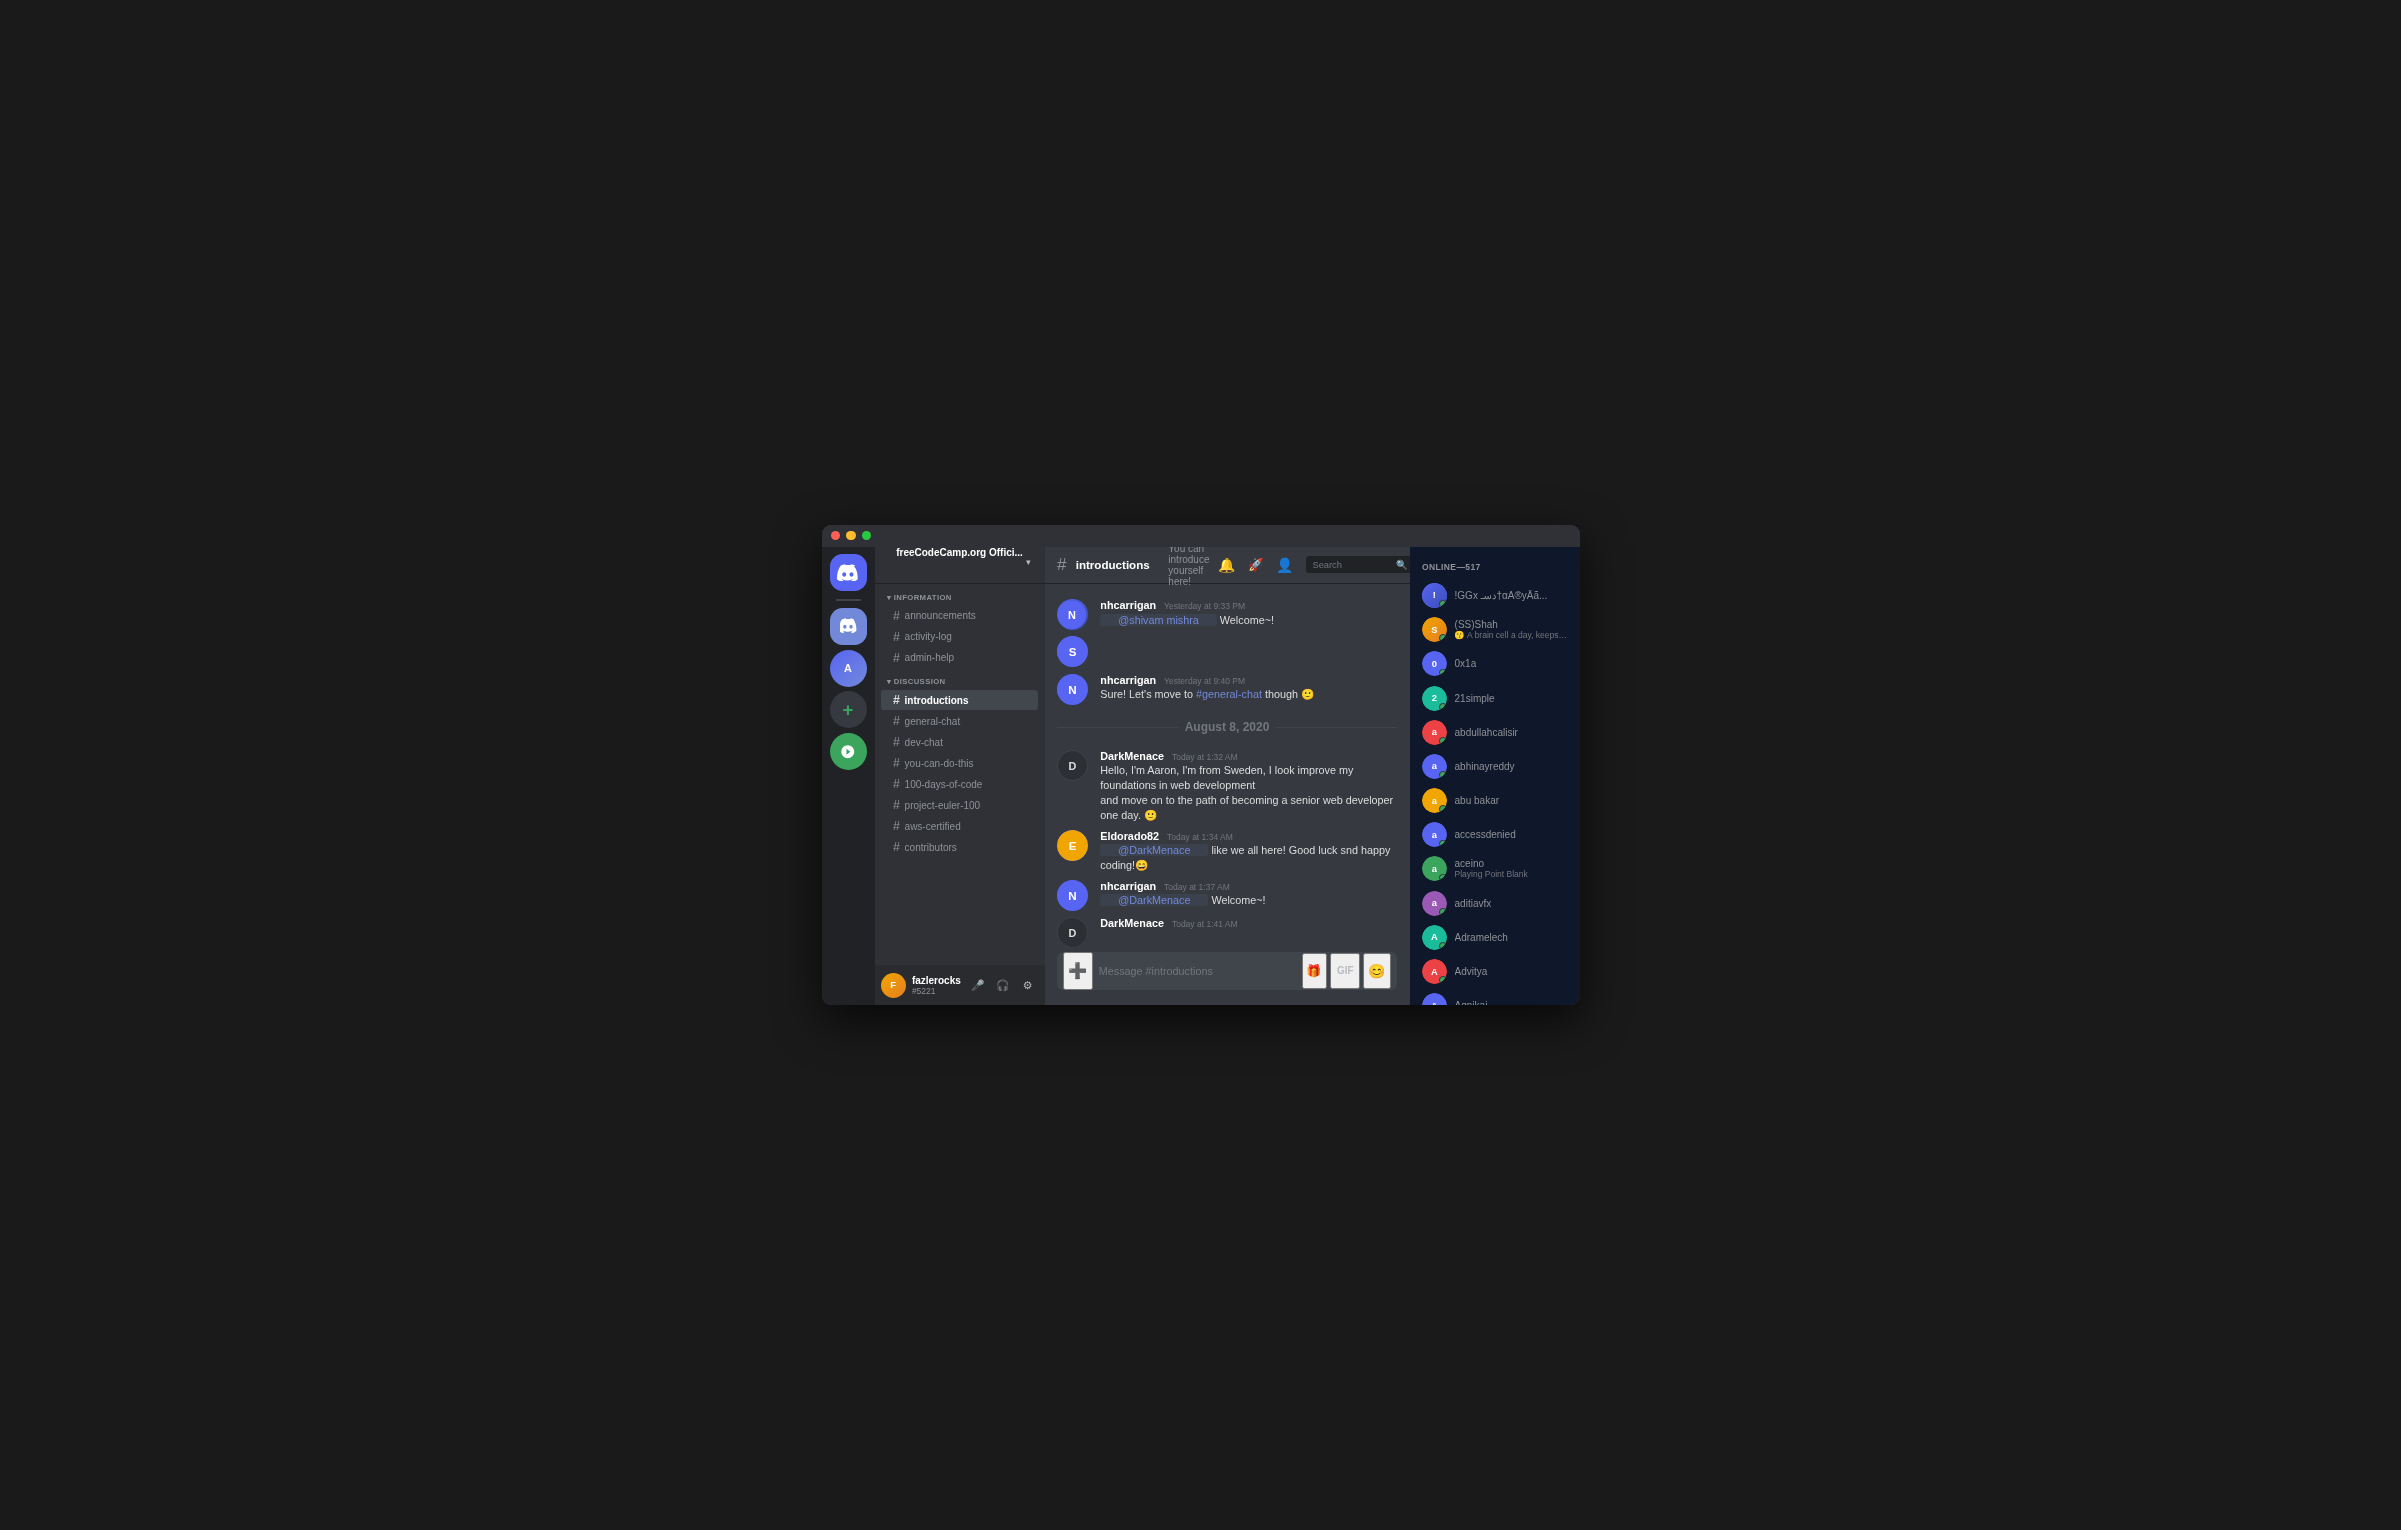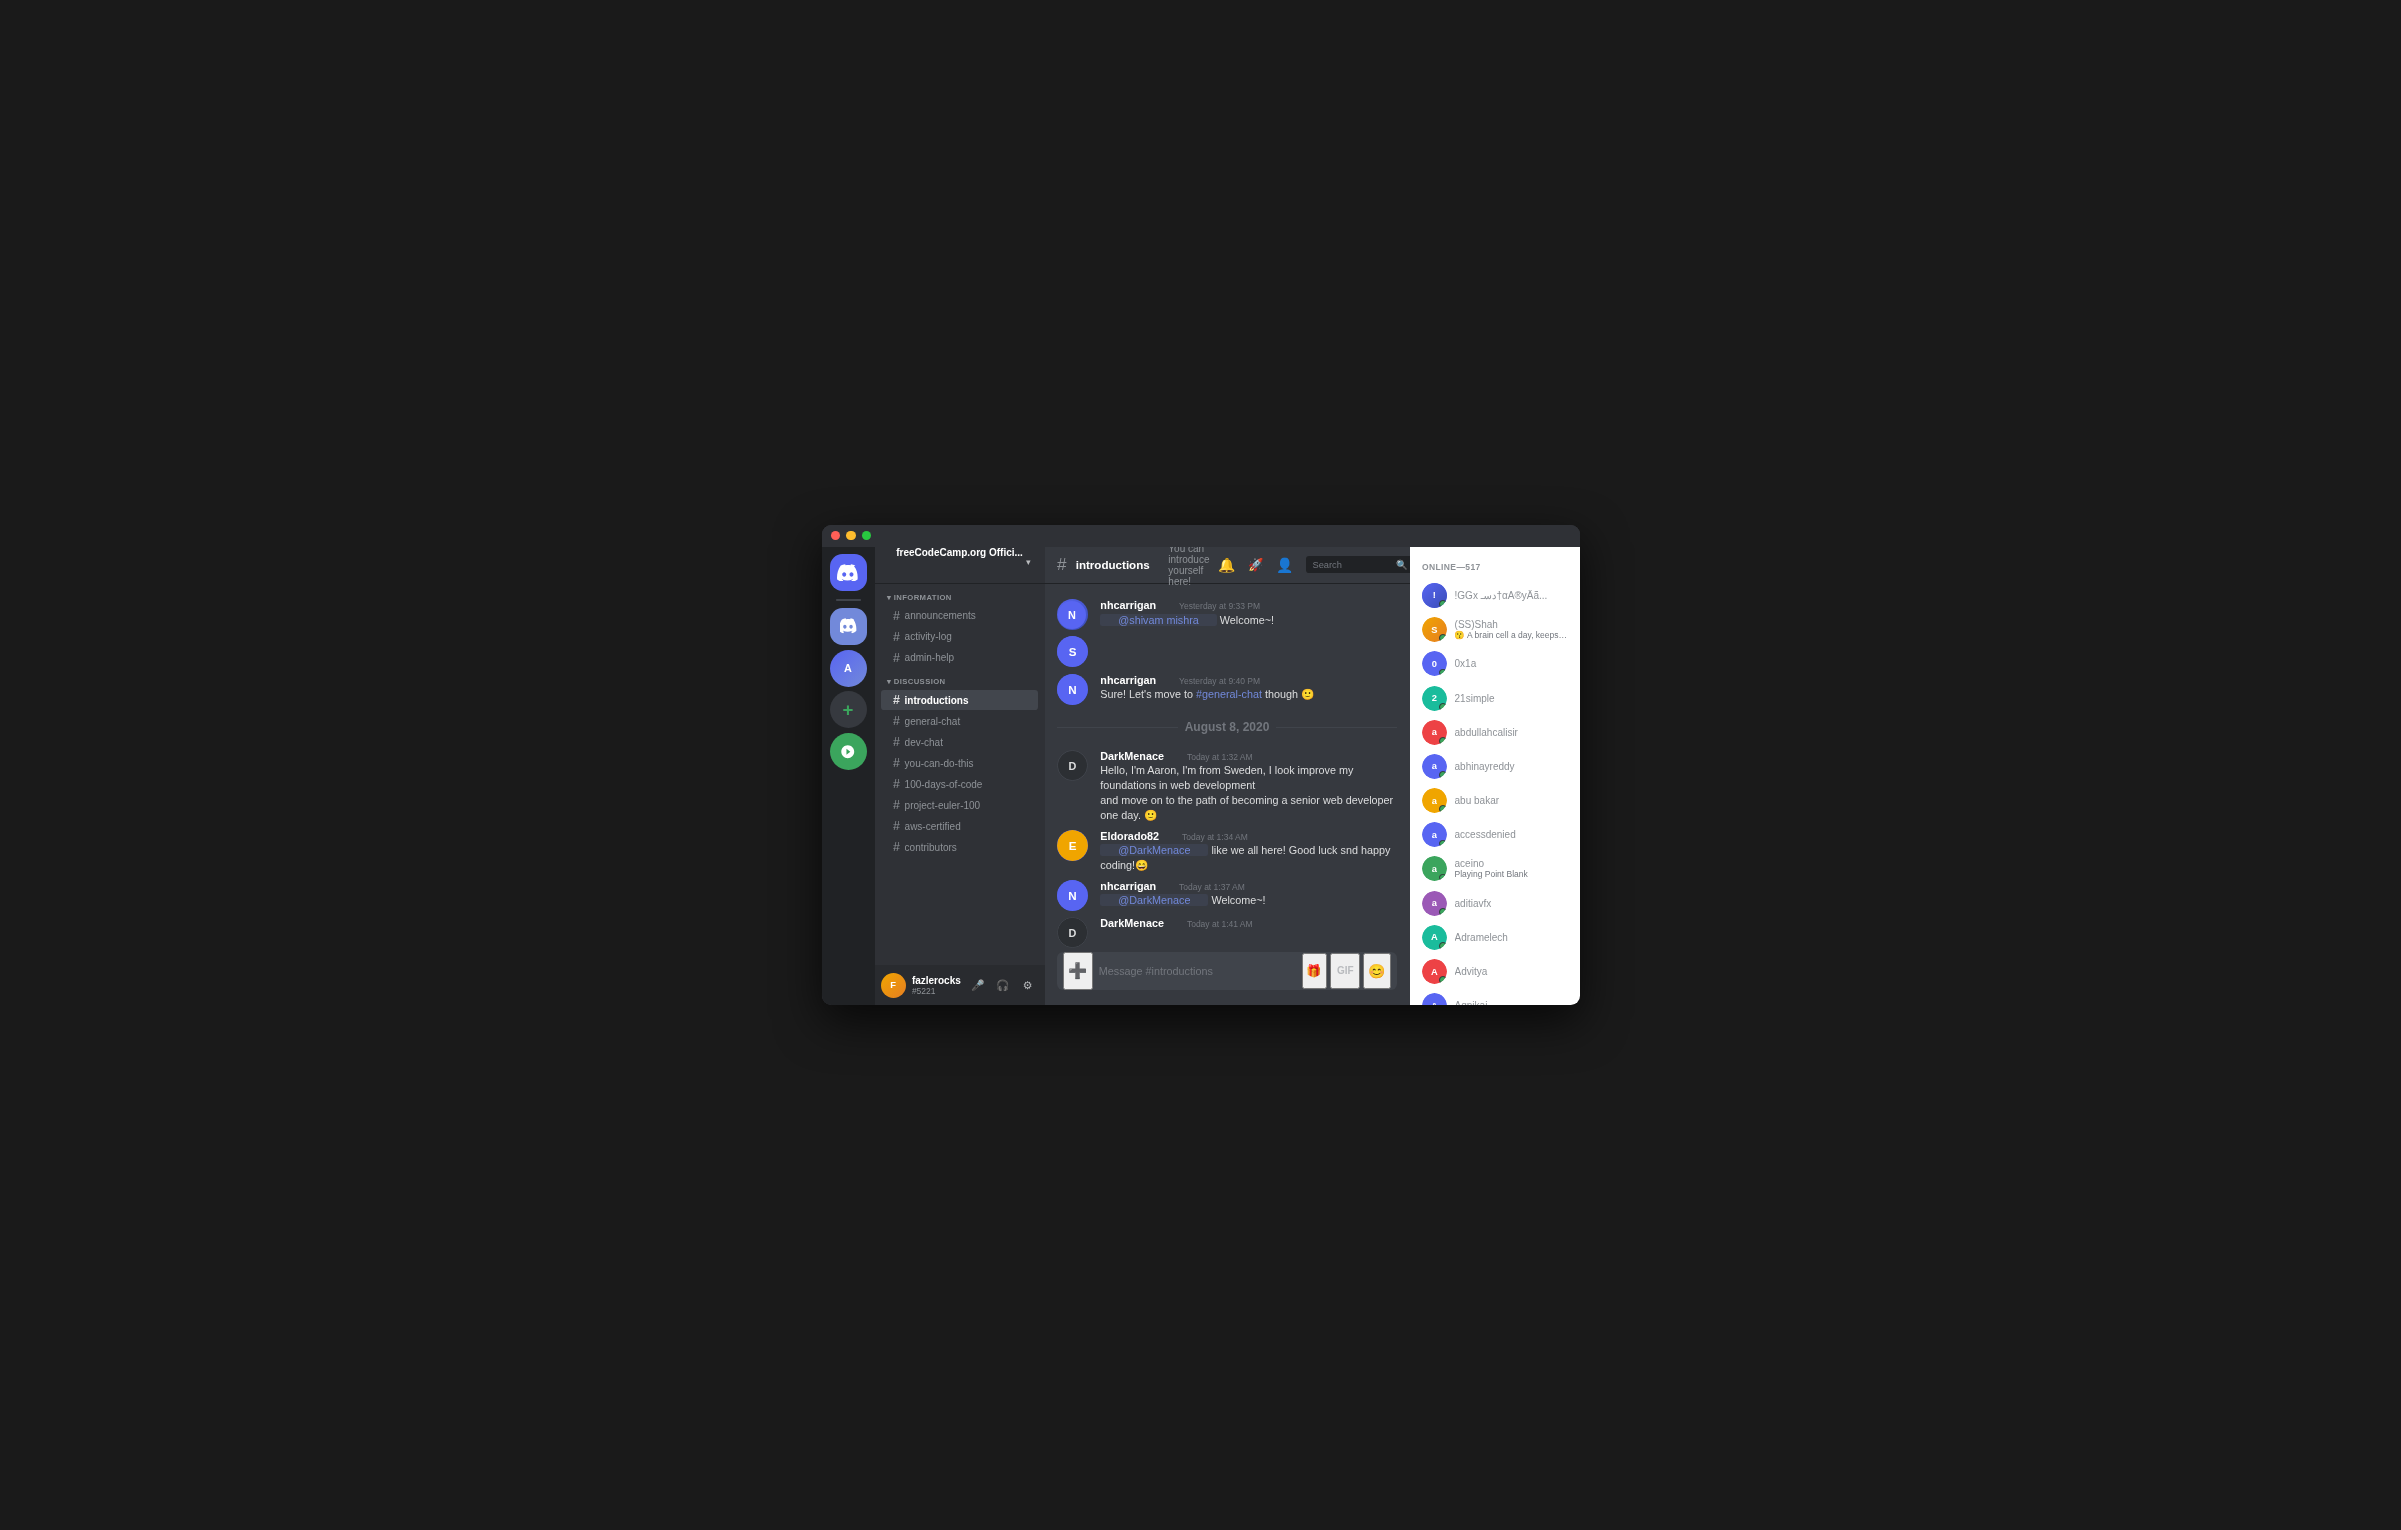--- a/index.html
+++ b/index.html
@@ -196,21 +196,21 @@
       padding: 3.1px 12.4px;
       gap: 12.4px;
       position: relative;
     }
     .avatar {
       width: 31px; height: 31px; border-radius: 50%; flex-shrink: 0;
       background: #5865f2; overflow: hidden; display: flex;
       align-items: center; justify-content: center; color: white; font-size: 10.8px;
     }
     .message-content { flex: 1; }
-    .message-header { display: flex; align-items: baseline; gap: 23px; margin-bottom: 1.5px; }
+    .message-header { display: flex; align-items: baseline; gap: 8px; margin-bottom: 1.5px; }
     .message-author { font-weight: 600; color: #fff; font-size: 10.8px; cursor: pointer; }
     .message-time { font-size: 8.5px; color: #72767d; }
     .message-text { color: #dcddde; font-size: 10.8px; line-height: 1.4; }
     .mention { color: #7289da; background: rgba(114,137,218,0.1); border-radius: 2.3px; padding: 0 18px; cursor: pointer; }
     .channel-link { color: #7289da; cursor: pointer; }
     .date-divider {
       display: flex;
       align-items: center;
       padding: 12.4px 12.4px;
       gap: 6.2px;
@@ -240,21 +240,21 @@
       outline: none;
       color: #dcddde;
       font-size: 10.8px;
       padding: 7.7px 0;
     }
     .message-input::placeholder { color: #72767d; }
     .input-right-btns { display: flex; gap: 3.1px; }
     
     .members-sidebar {
       width: 170px;
-      background: #ffffff;
+      background: #0f172a;
       overflow-y: auto;
       padding: 12.4px 6.2px;
       flex-shrink: 0;
     }
     .members-section-label {
       font-size: 8.5px;
       font-weight: 700;
       color: #8e9297;
       text-transform: uppercase;
       letter-spacing: 0.4px;

